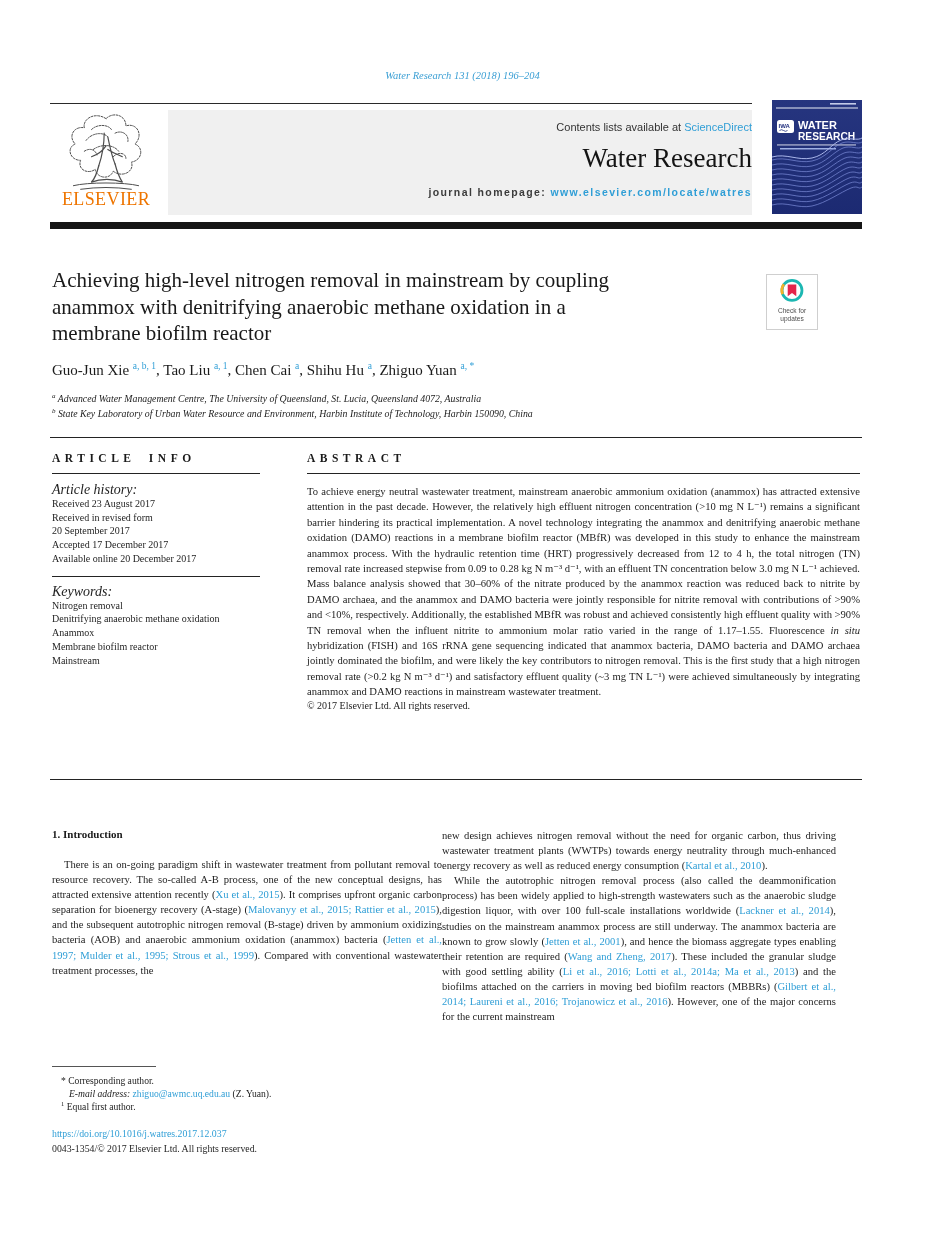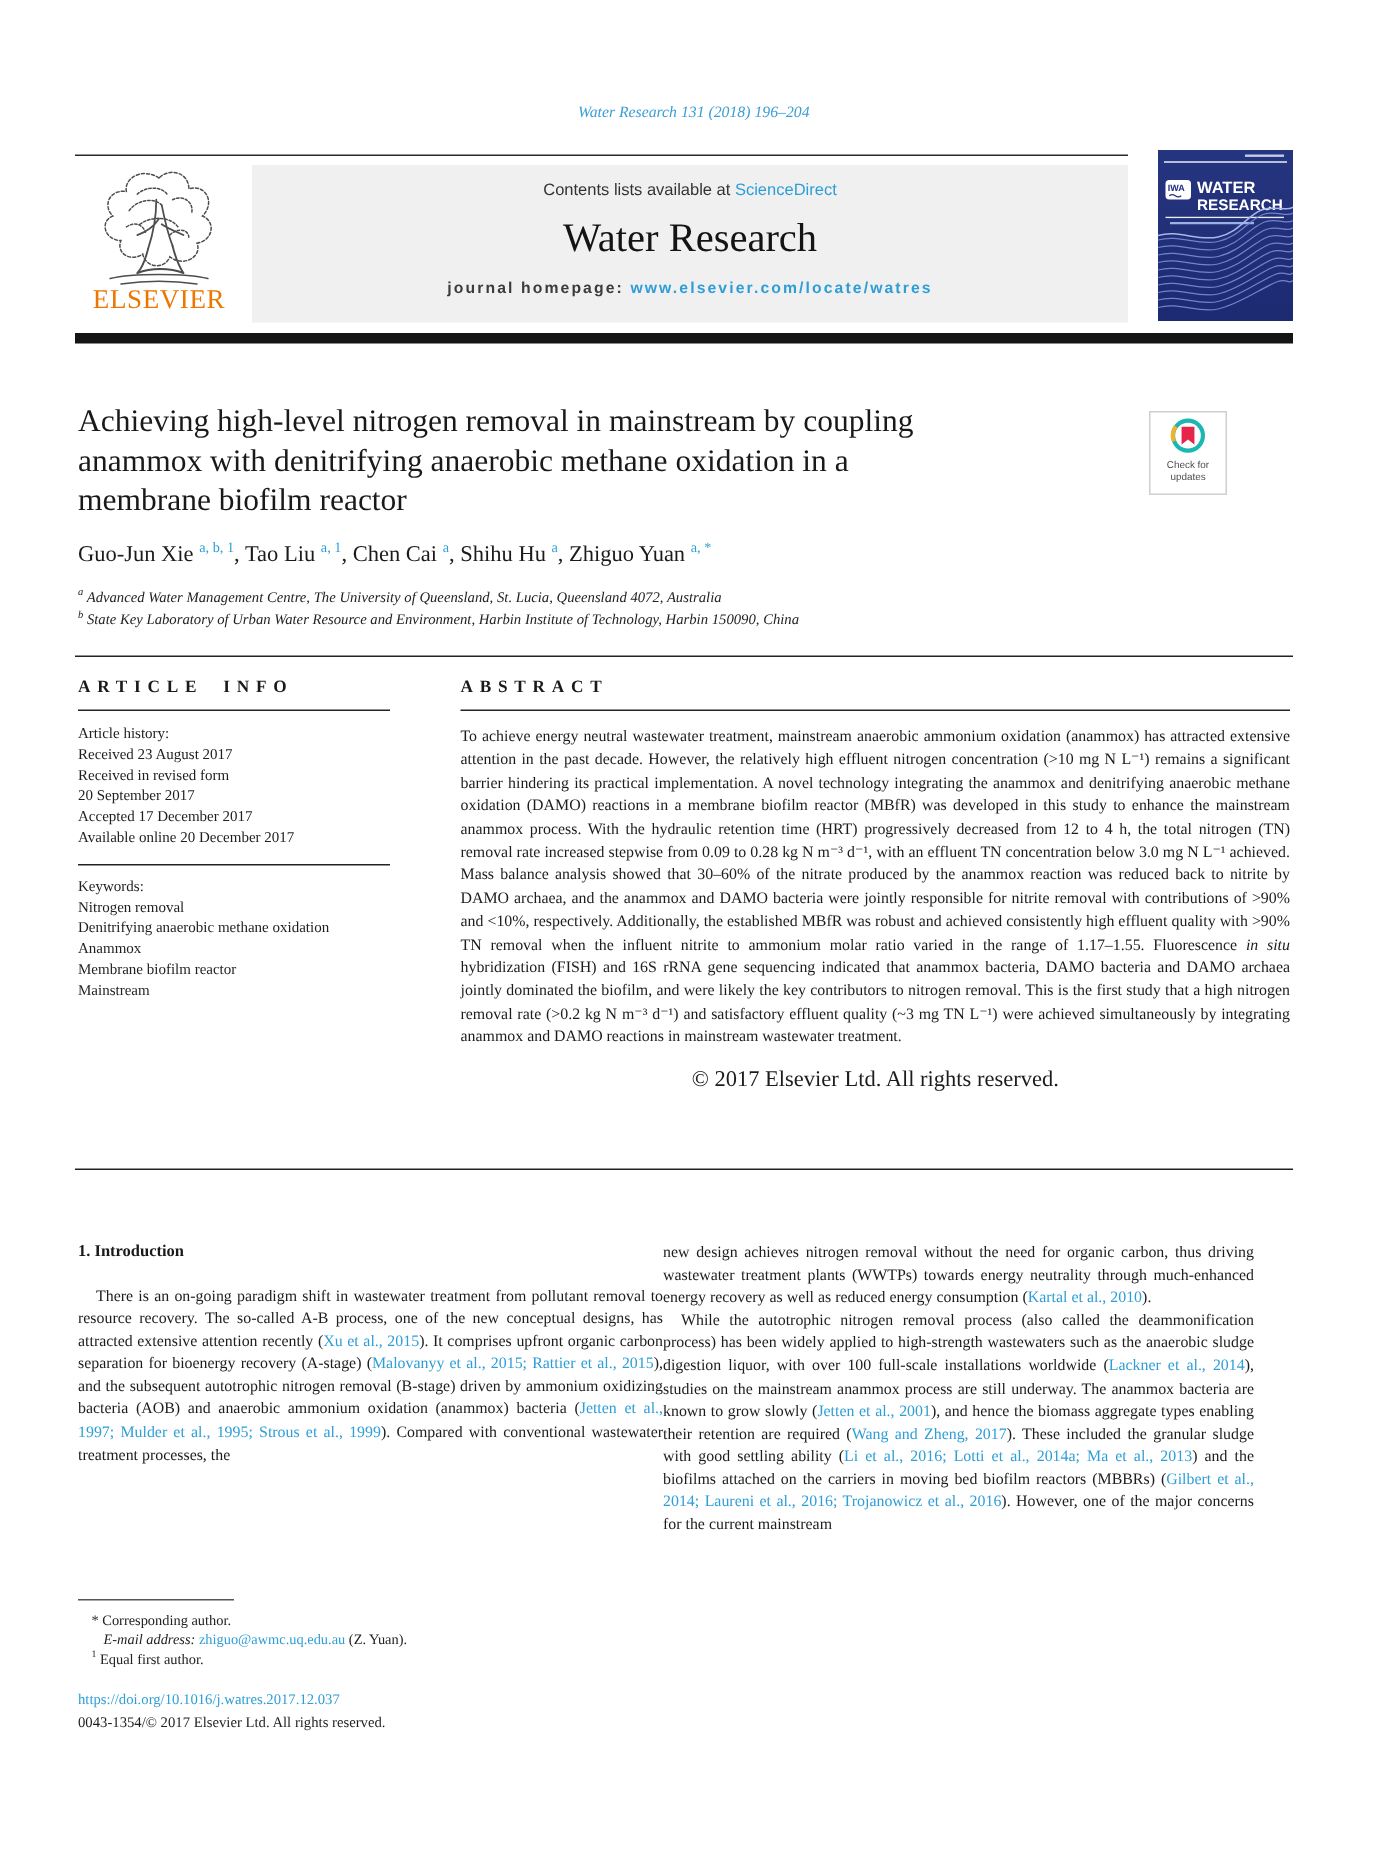--- a/index.html
+++ b/index.html
@@ -22,21 +22,21 @@
 
   .elsevier { position:absolute; left:0; top:6px; width:112px; height:112px; text-align:center; }
   .elsevier svg { display:block; margin:0 auto; }
   .elsevier-name {
     font-size:18px; color:#ee7500; letter-spacing:0.4px; margin-top:-3px;
     font-family:"Liberation Serif",serif;
   }
 
   .banner {
     position:absolute; left:118px; top:10px; width:584px; height:105px;
-    background:#f0f0f0; text-align:center;
+    background:#f0f0f0; text-align:right;
   }
   .banner-contents { margin-top:11px; font-family:"Liberation Sans","DejaVu Sans",sans-serif; font-size:11px; color:#333; }
   .banner-title { margin-top:10px; font-size:27px; color:#141414; }
   .banner-homepage {
     margin-top:12px; font-family:"Liberation Sans","DejaVu Sans",sans-serif;
     font-size:10.5px; letter-spacing:1.4px; color:#3c3c3c; font-weight:bold;
   }
   .banner-homepage .link { font-weight:bold; }
 
   .cover { position:absolute; left:722px; top:0; width:90px; height:86px; }
@@ -67,26 +67,26 @@
   .rule-full-top { position:absolute; top:437px; left:50px; width:812px; border-top:1.6px solid #232323; }
 
   .info-abs {
     position:absolute; top:452px; left:52px; width:808px;
     display:grid; grid-template-columns:208px 553px; column-gap:47px;
   }
   .col-heading {
     font-size:11.5px; font-weight:bold; letter-spacing:4.5px; word-spacing:6px;
     color:#1a1a1a; padding-bottom:9px; border-bottom:1.3px solid #232323;
   }
-  .info-label { font-size:10px; margin-top:9px; line-height:13.8px; }
+  .info-label { font-style:italic; font-size:14px; margin-top:9px; line-height:13.8px; }
   .info-list { font-size:10px; line-height:13.8px; }
   .info-divider { border-top:1.3px solid #232323; margin-top:10px; }
 
   .abstract-body { margin-top:10px; font-size:10.6px; line-height:15.4px; text-align:justify; color:#1c1c1c; }
-  .abstract-copyright { text-align:center; font-size:15px; margin-top:12px; color:#1c1c1c; }
+  .abstract-copyright { text-align:left; font-size:10px; margin-top:0; color:#1c1c1c; }
 
   .rule-body { position:absolute; top:779px; left:50px; width:812px; border-top:1.6px solid #232323; }
 
   .main-cols {
     position:absolute; top:828px; left:52px; width:808px;
     display:grid; grid-template-columns:390px 394px; 
   }
   .section-heading { font-size:11px; font-weight:bold; color:#1a1a1a; margin-bottom:17px; }
   .para { font-size:10.6px; line-height:15.1px; text-align:justify; color:#1c1c1c; }
   .indent { text-indent:12px; }

